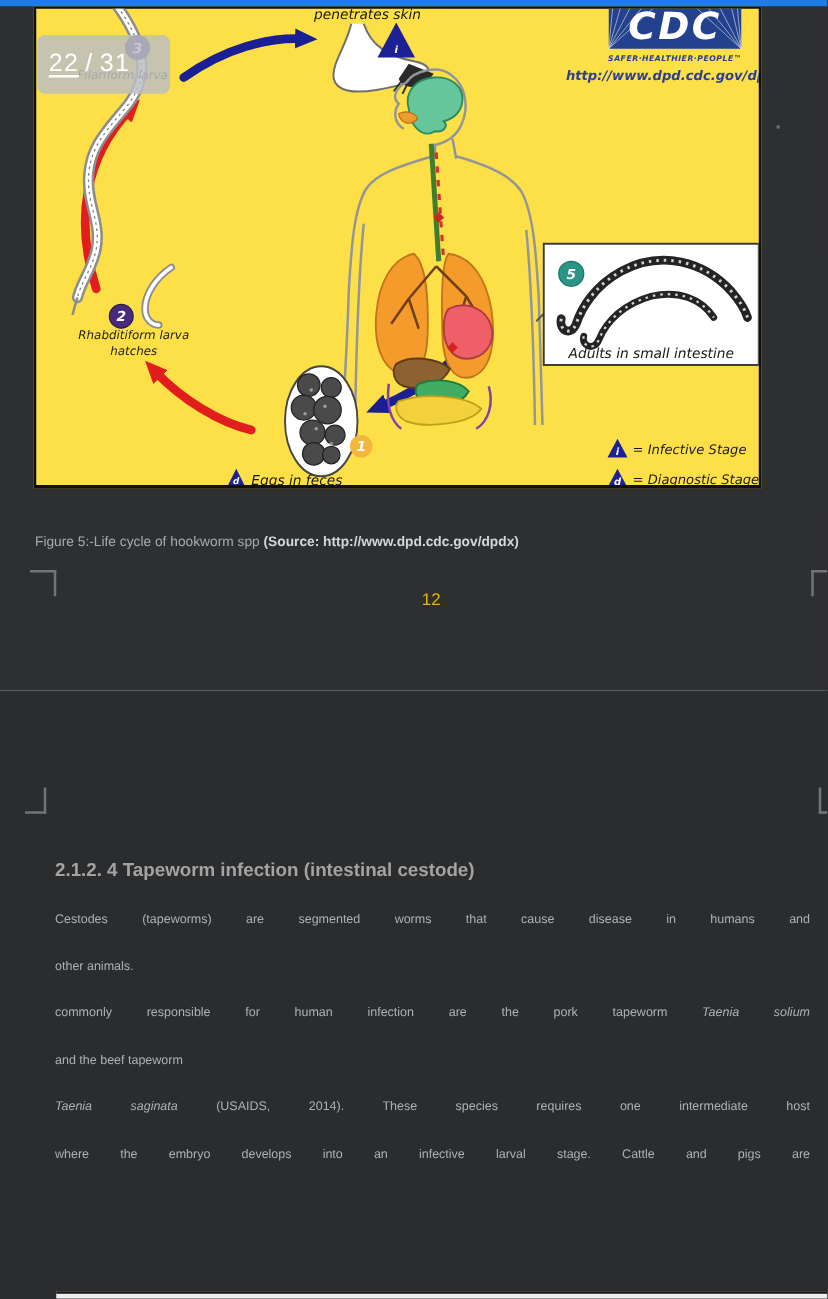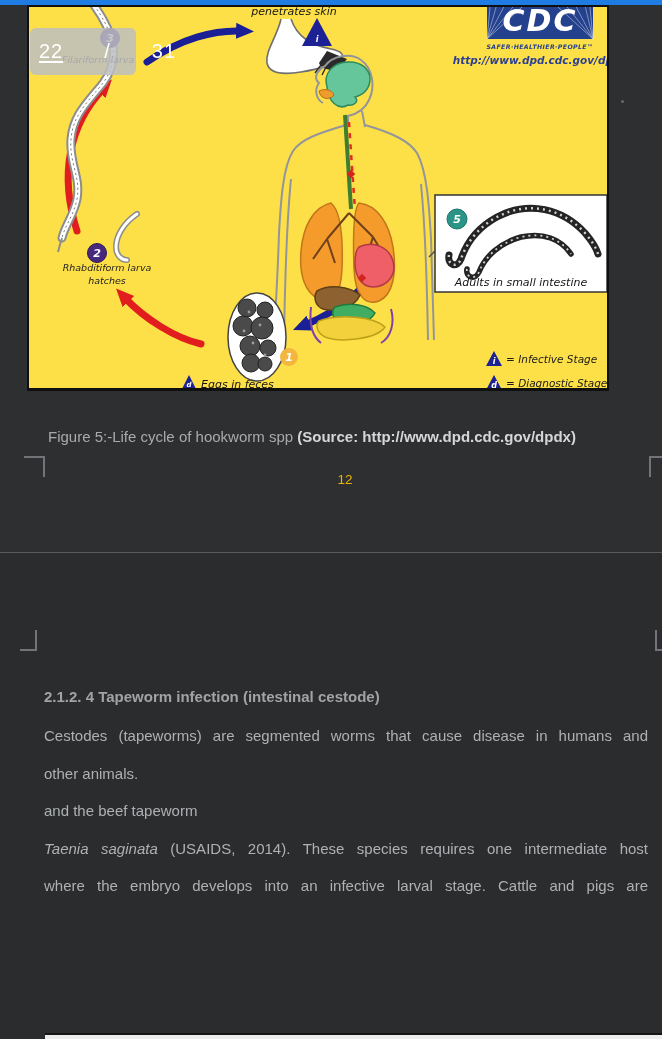--- a/index.html
+++ b/index.html
@@ -23,41 +23,41 @@
   .stepnum{font-size:11px;font-weight:bold;fill:#fff;}
   .tri-letter{font-size:8px;font-weight:bold;fill:#fff;}
   .cdc-acronym{font-size:30px;font-weight:bold;fill:#fff;letter-spacing:2px;}
   .cdc-tagline{font-size:6.2px;font-weight:bold;fill:#24418e;letter-spacing:.4px;}
   .cdc-url{font-size:10.5px;font-weight:bold;fill:#2b3f94;}
   
   .toast{
     position:absolute;left:30px;top:28px;width:106px;height:47px;
     background:rgba(188,190,194,0.85);border-radius:6px;
     display:flex;align-items:center;padding-left:9px;box-sizing:border-box;
-    color:#ffffff;font-size:20px;letter-spacing:1px;gap:36px;
+    color:#ffffff;font-size:20px;letter-spacing:1px;
   }
   .toast .cur{text-decoration:underline;text-underline-offset:3px;}
   .toast .sep{margin:0 5px;}
   
-  .caption{position:absolute;left:48px;top:428px;width:580px;font-size:15px;color:#a8aaac;white-space:nowrap;}
+  .caption{position:absolute;left:28px;top:428px;width:580px;font-size:11px;color:#a8aaac;white-space:nowrap;}
   .caption b{color:#d5d6d8;font-weight:bold;}
   .pagenum{position:absolute;left:28px;right:0;top:472px;text-align:center;font-size:13.5px;color:#eab308;}
   
   .mark{position:absolute;box-sizing:border-box;border:0 solid #737478;}
   .mark.tl{left:24px;top:456px;width:21px;height:21px;border-top-width:2px;border-right-width:2px;}
   .mark.tr{left:649px;top:456px;width:13px;height:21px;border-top-width:2px;border-left-width:2px;}
   .mark.bl{left:20px;top:630px;width:17px;height:21px;border-bottom-width:2px;border-right-width:2px;}
   .mark.br{left:655px;top:630px;width:7px;height:21px;border-bottom-width:2px;border-left-width:2px;}
   
   .pagegap{position:absolute;left:0;top:552px;width:662px;height:1px;background:#5a5b5e;}
   .page2{position:absolute;left:0;top:553px;width:662px;height:486px;background:#2b2c2e;}
   .speck{position:absolute;left:621px;top:100px;width:3px;height:3px;border-radius:50%;background:#7b7c7f;opacity:.75;}
   
   .heading{position:absolute;left:44px;top:688px;font-size:15px;font-weight:bold;color:#a3a3a3;}
-  .bodytext{position:absolute;left:44px;top:717px;width:604px;font-size:15px;color:#aeb1b3;}
+  .bodytext{position:absolute;left:44px;top:717px;width:604px;font-size:10px;color:#aeb1b3;}
   .bodyline{line-height:37.6px;height:37.6px;white-space:normal;}
   .bodyline.just{text-align:justify;text-align-last:justify;}
   .bodyline .it{font-style:italic;}
   
   .next-figure{position:absolute;left:45px;top:1033px;width:617px;height:6px;background:#ededed;border-top:2px solid #161616;box-sizing:border-box;}
 </style>
 </head>
 <body>
 
 <div class="figure">
@@ -227,18 +227,19 @@
 <div class="pagegap"></div>
 <div class="page2"></div>
 
 <div class="mark bl"></div>
 <div class="mark br"></div>
 
 <div class="heading">2.1.2. 4 Tapeworm infection (intestinal cestode)</div>
 <div class="bodytext">
     <div class="bodyline just"><span>Cestodes (tapeworms) are segmented worms that cause disease in humans and</span></div>
     <div class="bodyline"><span>other animals.</span></div>
+    <div class="bodyline just"><span>commonly responsible for human infection are the pork tapeworm </span><span class="it">Taenia solium</span></div>
     <div class="bodyline"><span>and the beef tapeworm</span></div>
     <div class="bodyline just"><span class="it">Taenia saginata</span><span> (USAIDS, 2014). These species requires one intermediate host</span></div>
     <div class="bodyline just"><span>where the embryo develops into an infective larval stage. Cattle and pigs are</span></div>
   </div>
 
 <div class="next-figure"></div>
 
 </body></html>

